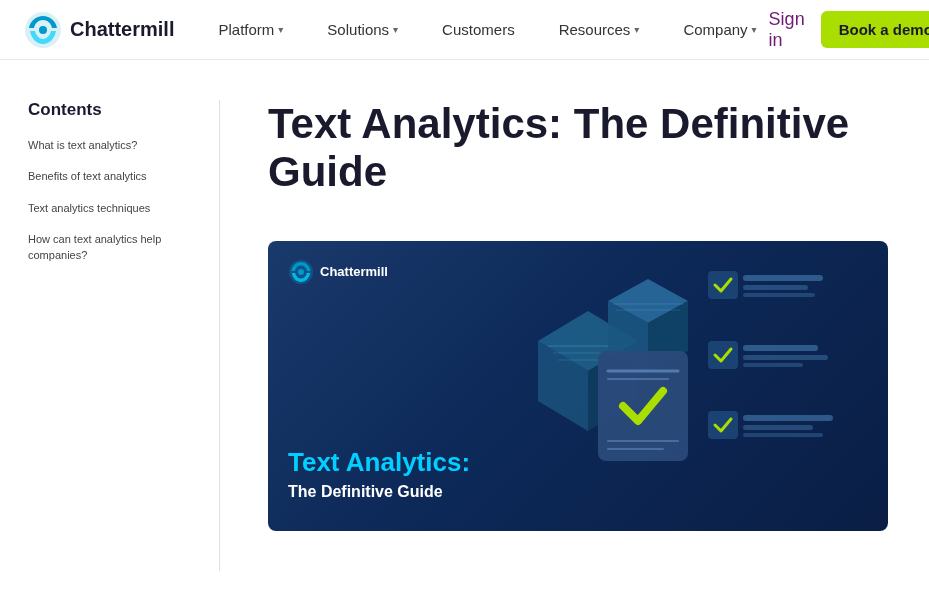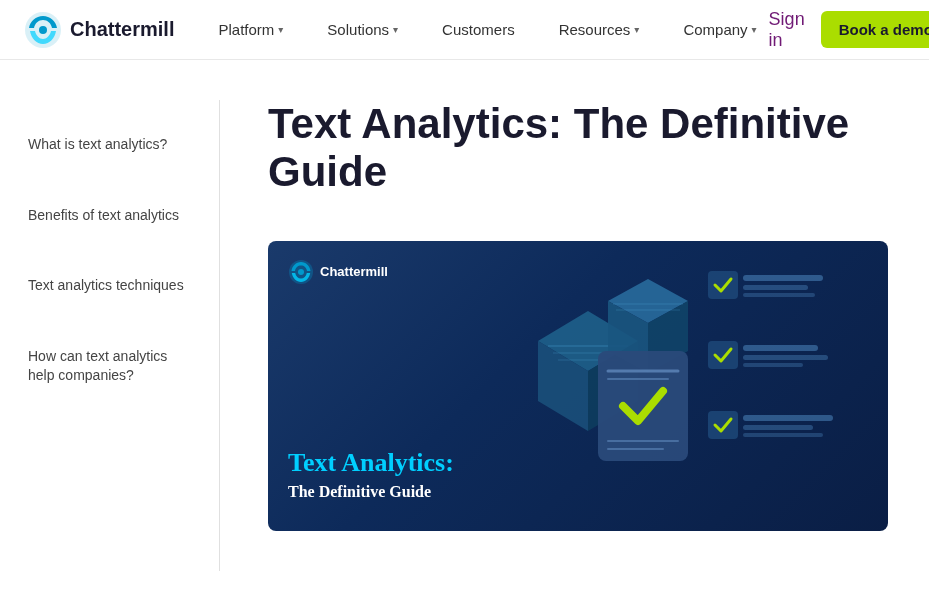--- a/index.html
+++ b/index.html
@@ -97,25 +97,24 @@
       color: #1a1a2e;
       margin-bottom: 18px;
     }
     .sidebar-links {
       list-style: none;
       display: flex;
       flex-direction: column;
       gap: 16px;
     }
     .sidebar-link {
-      font-size: 14px;
+      font-size: 11px;
       color: #444;
       cursor: pointer;
       line-height: 1.4;
-      margin-top: 35px;
     }
 
     
     .content-area {
       flex: 1;
       padding: 0 32px 40px 48px;
     }
     .page-title {
       font-size: 42px;
       font-weight: 800;
@@ -155,21 +154,20 @@
       font-weight: 700;
       color: #fff;
     }
 
     
     .hero-text {
       position: absolute;
       bottom: 28px;
       left: 20px;
       right: 250px;
-      font-family: Liberation Serif, serif;
     }
     .hero-text-line1 {
       font-size: 26px;
       font-weight: 700;
       color: #00cfff;
       line-height: 1.2;
     }
     .hero-text-line2 {
       font-size: 16px;
       font-weight: 700;
@@ -226,20 +224,21 @@
 
   <div class="nav-actions">
     <span class="sign-in-btn">Sign in</span>
     <button class="book-demo-btn">Book a demo</button>
   </div>
 </nav>
 
 <div class="main-container">
 
   <aside class="sidebar">
+    <div class="sidebar-title">Contents</div>
     <ul class="sidebar-links">
       <li class="sidebar-link">What is text analytics?</li>
       <li class="sidebar-link">Benefits of text analytics</li>
       <li class="sidebar-link">Text analytics techniques</li>
       <li class="sidebar-link">How can text analytics help companies?</li>
     </ul>
   </aside>
 
   <main class="content-area">
     <h1 class="page-title">Text Analytics: The Definitive Guide</h1>

